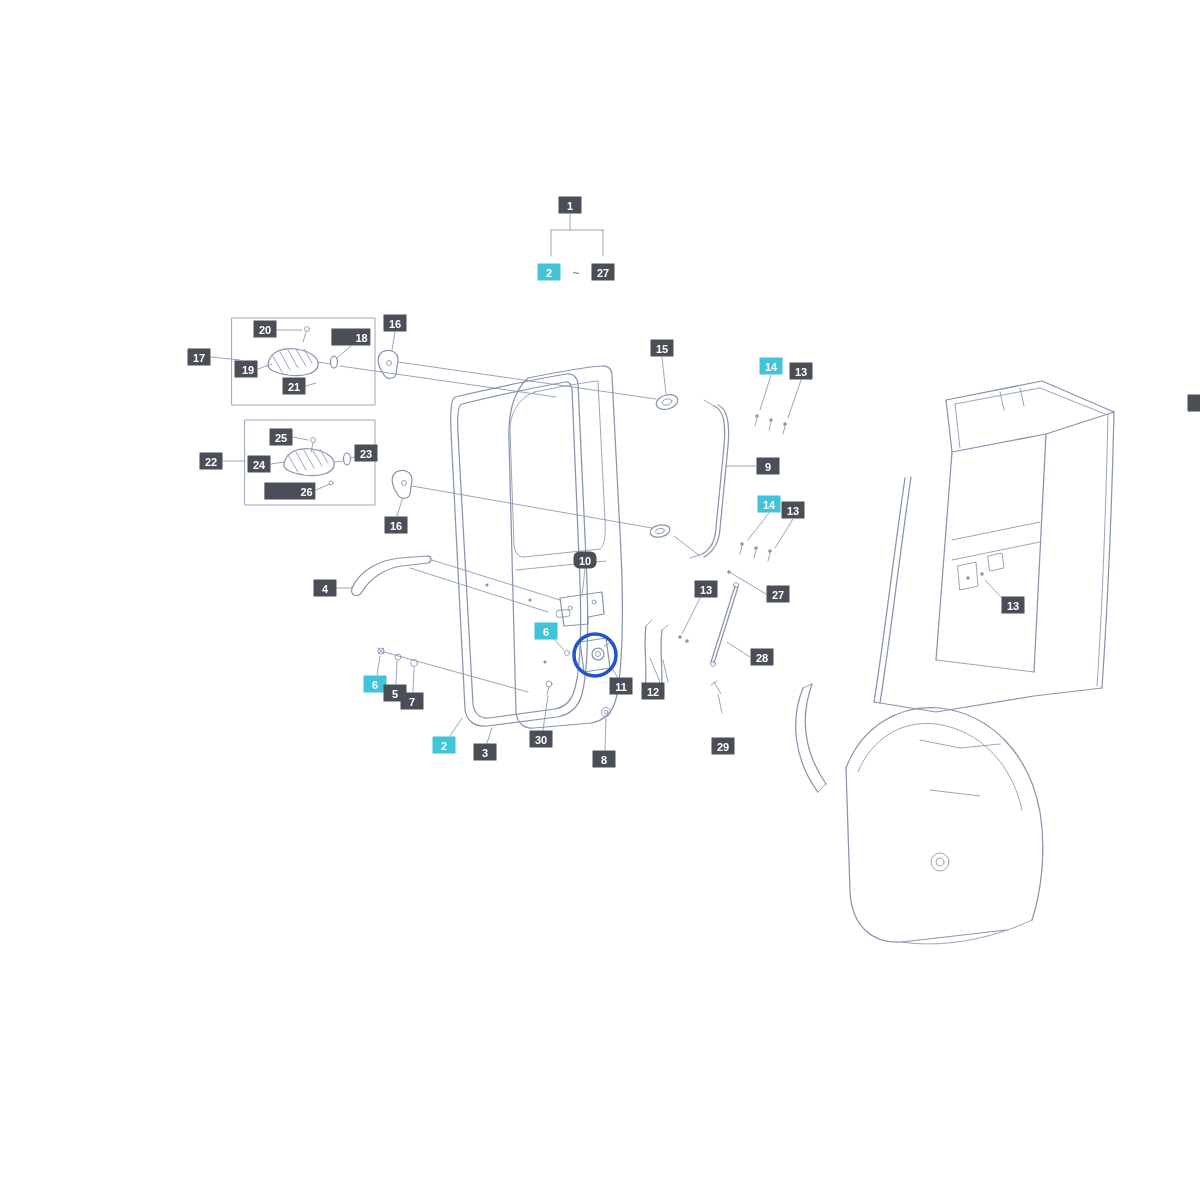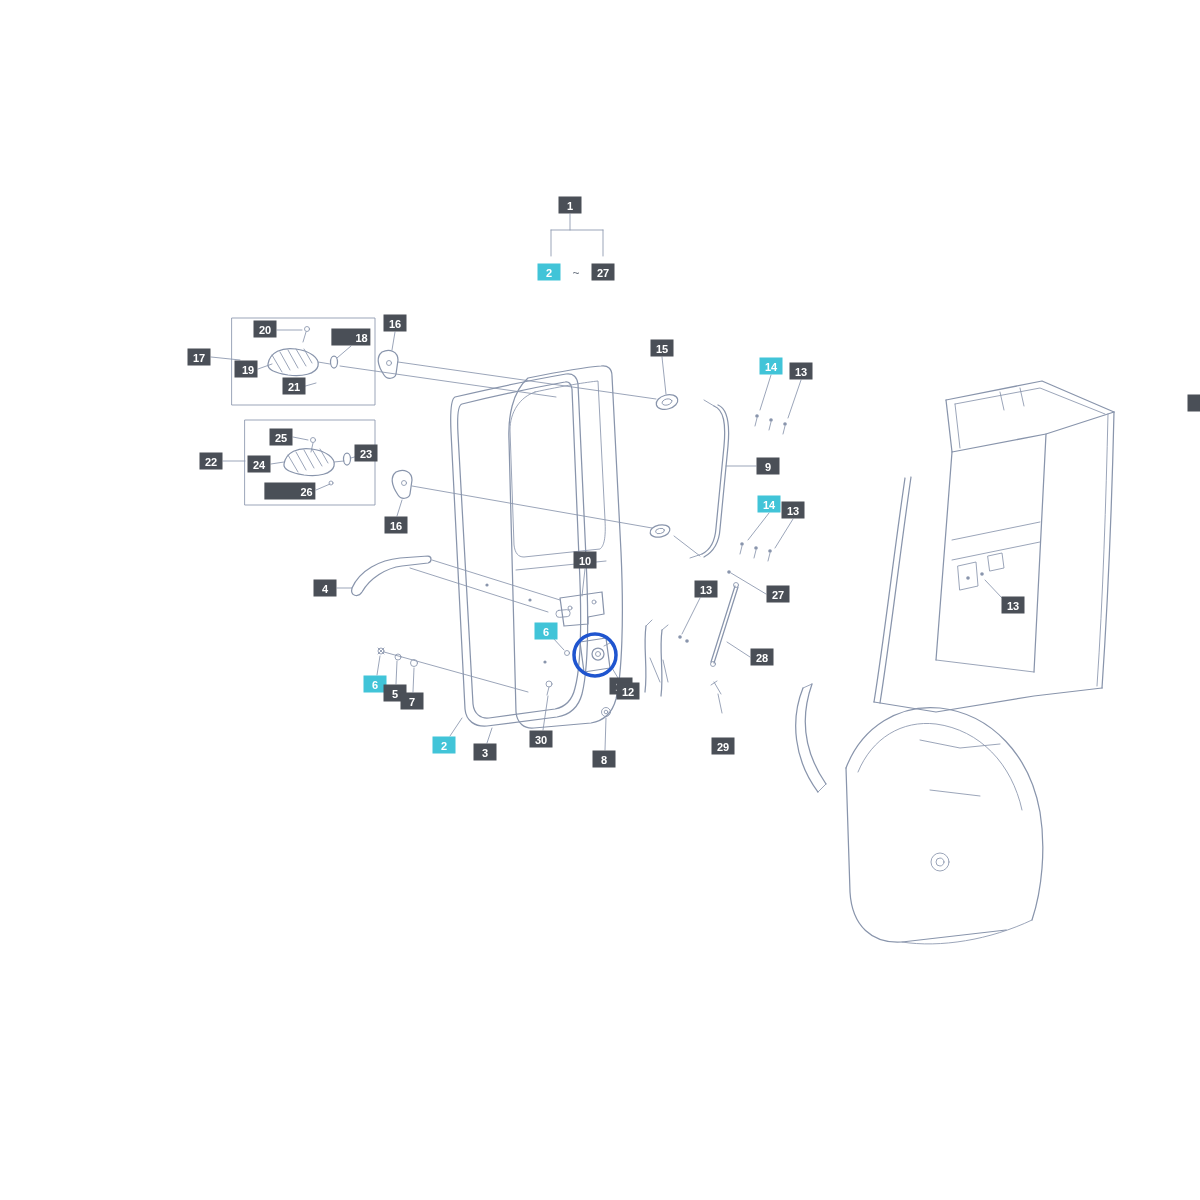--- a/index.html
+++ b/index.html
@@ -241,31 +241,31 @@
       <div class="callout dark" style="left: 211px; top: 461px;">22</div>
       <div class="callout dark" style="left: 281px; top: 437px;">25</div>
       <div class="callout dark" style="left: 259px; top: 464px;">24</div>
       <div class="callout dark" style="left: 366px; top: 453px;">23</div>
       <div class="callout dark" style="left: 290px; top: 491px; padding-left: 36px;">26</div>
       <div class="callout dark" style="left: 396px; top: 525px;">16</div>
       <div class="callout dark" style="left: 768px; top: 466px;">9</div>
       <div class="callout cyan" style="left: 769px; top: 504px;">14</div>
       <div class="callout dark" style="left: 793px; top: 510px;">13</div>
       <div class="callout dark" style="left: 325px; top: 588px;">4</div>
-      <div class="callout dark" style="left: 585px; top: 560px;">10</div>
+      <div class="callout dark" style="left: 585px; top: 560px; border-radius: 6px;">10</div>
       <div class="callout dark" style="left: 706px; top: 589px;">13</div>
       <div class="callout dark" style="left: 778px; top: 594px;">27</div>
       <div class="callout dark" style="left: 1013px; top: 605px;">13</div>
       <div class="callout cyan" style="left: 546px; top: 631px;">6</div>
       <div class="callout dark" style="left: 762px; top: 657px;">28</div>
       <div class="callout cyan" style="left: 375px; top: 684px;">6</div>
       <div class="callout dark" style="left: 395px; top: 693px;">5</div>
       <div class="callout dark" style="left: 412px; top: 701px;">7</div>
       <div class="callout dark" style="left: 621px; top: 672px; margin-top: 14px;">11</div>
-      <div class="callout dark" style="left: 628px; top: 691px;">12</div>
+      <div class="callout dark" style="left: 653px; top: 691px;">12</div>
       <div class="callout dark" style="left: 723px; top: 722px; margin-top: 24px;">29</div>
       <div class="callout cyan" style="left: 444px; top: 745px;">2</div>
       <div class="callout dark" style="left: 485px; top: 752px;">3</div>
       <div class="callout dark" style="left: 541px; top: 739px;">30</div>
       <div class="callout dark" style="left: 604px; top: 759px;">8</div>
       <div class="callout dark" style="left: 1199px; top: 403px;"></div>
     </div>
 </div>
 
 </body></html>

